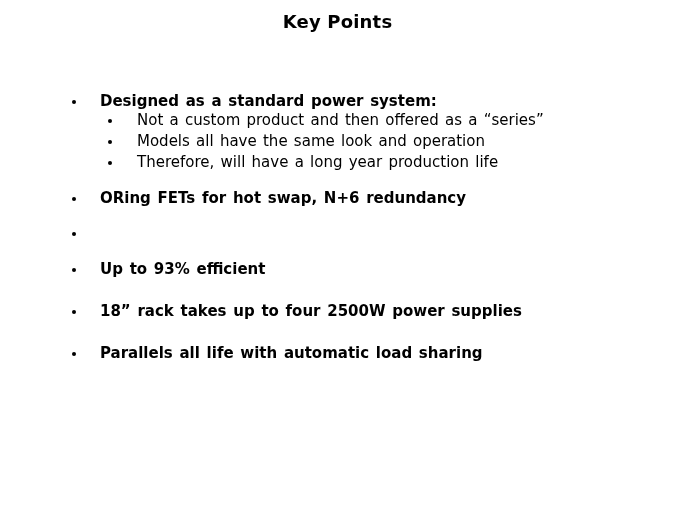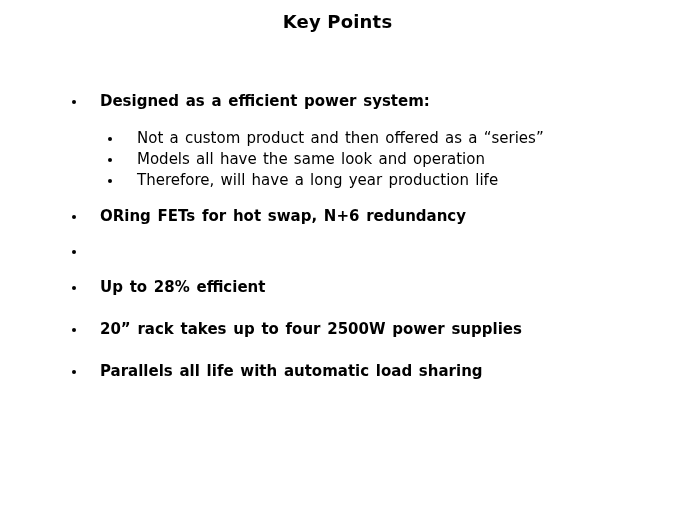--- a/index.html
+++ b/index.html
@@ -42,21 +42,21 @@
   }
   .row.main {
     font-weight: 700;
     line-height: 17px;
   }
   .row.sub {
     font-weight: 400;
     line-height: 21px;
     padding-left: 36px;
   }
-  .sub-list { margin-top: 18px; }
+  .sub-list { margin-top: 0; }
   .dot {
     flex: 0 0 auto;
     display: inline-block;
   }
   .row.main .dot { width: 28px; }
   .row.sub .dot { width: 29px; }
   .dot::before {
     content: "";
     display: block;
     width: 4px;
@@ -70,21 +70,21 @@
 <body>
 
 <div class="slide">
   <div class="title">Key Points</div>
 
   <div class="content">
 
     <div class="group with-subs">
       <div class="row main">
         <span class="dot"></span>
-        <span class="text">Designed as a efficient power system:</span>
+        <span class="text">Designed as a standard power system:</span>
       </div>
       <div class="sub-list">
         <div class="row sub">
           <span class="dot"></span>
           <span class="text">Not a custom product and then offered as a “series”</span>
         </div>
         <div class="row sub">
           <span class="dot"></span>
           <span class="text">Models all have the same look and operation</span>
         </div>
@@ -104,28 +104,28 @@
 
     <div class="group">
       <div class="row main">
         <span class="dot"></span>
       </div>
     </div>
 
     <div class="group">
       <div class="row main">
         <span class="dot"></span>
-        <span class="text">Up to 28% efficient</span>
+        <span class="text">Up to 93% efficient</span>
       </div>
     </div>
 
     <div class="group">
       <div class="row main">
         <span class="dot"></span>
-        <span class="text">20” rack takes up to four 2500W power supplies</span>
+        <span class="text">18” rack takes up to four 2500W power supplies</span>
       </div>
     </div>
 
     <div class="group">
       <div class="row main">
         <span class="dot"></span>
         <span class="text">Parallels all life with automatic load sharing</span>
       </div>
     </div>
 

